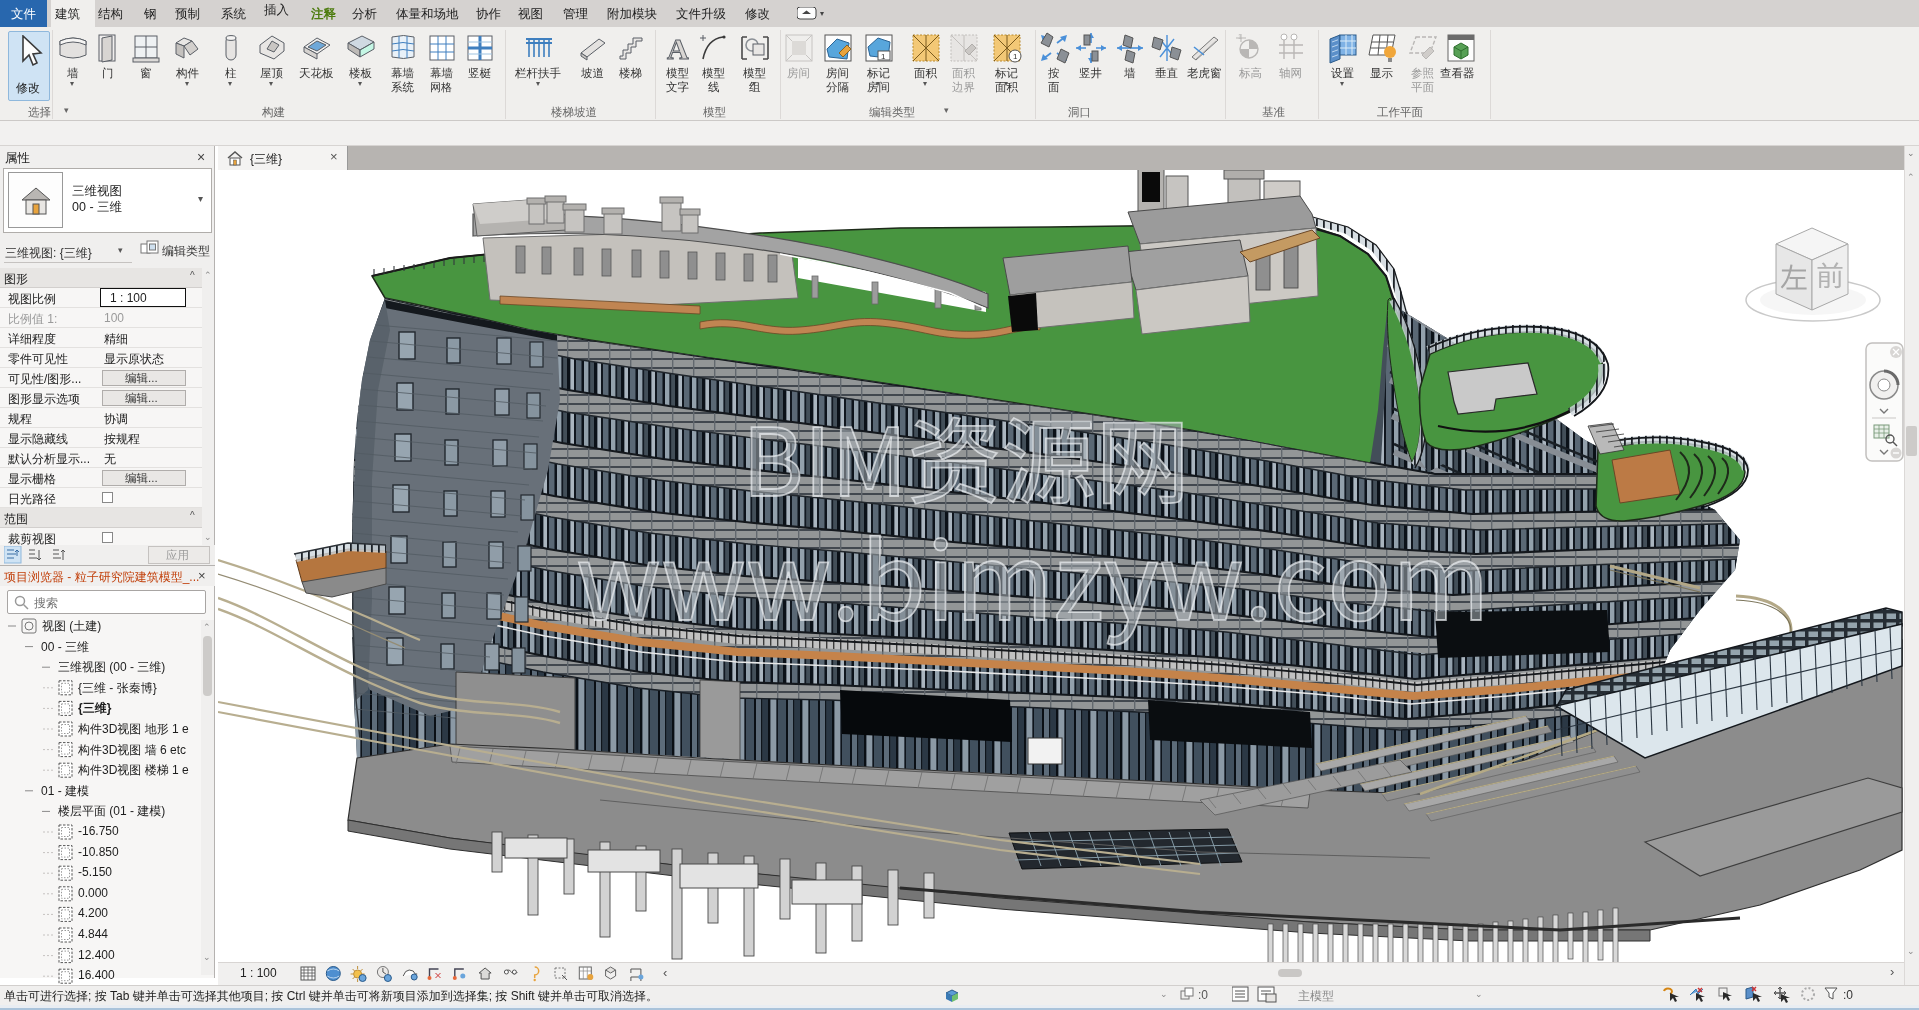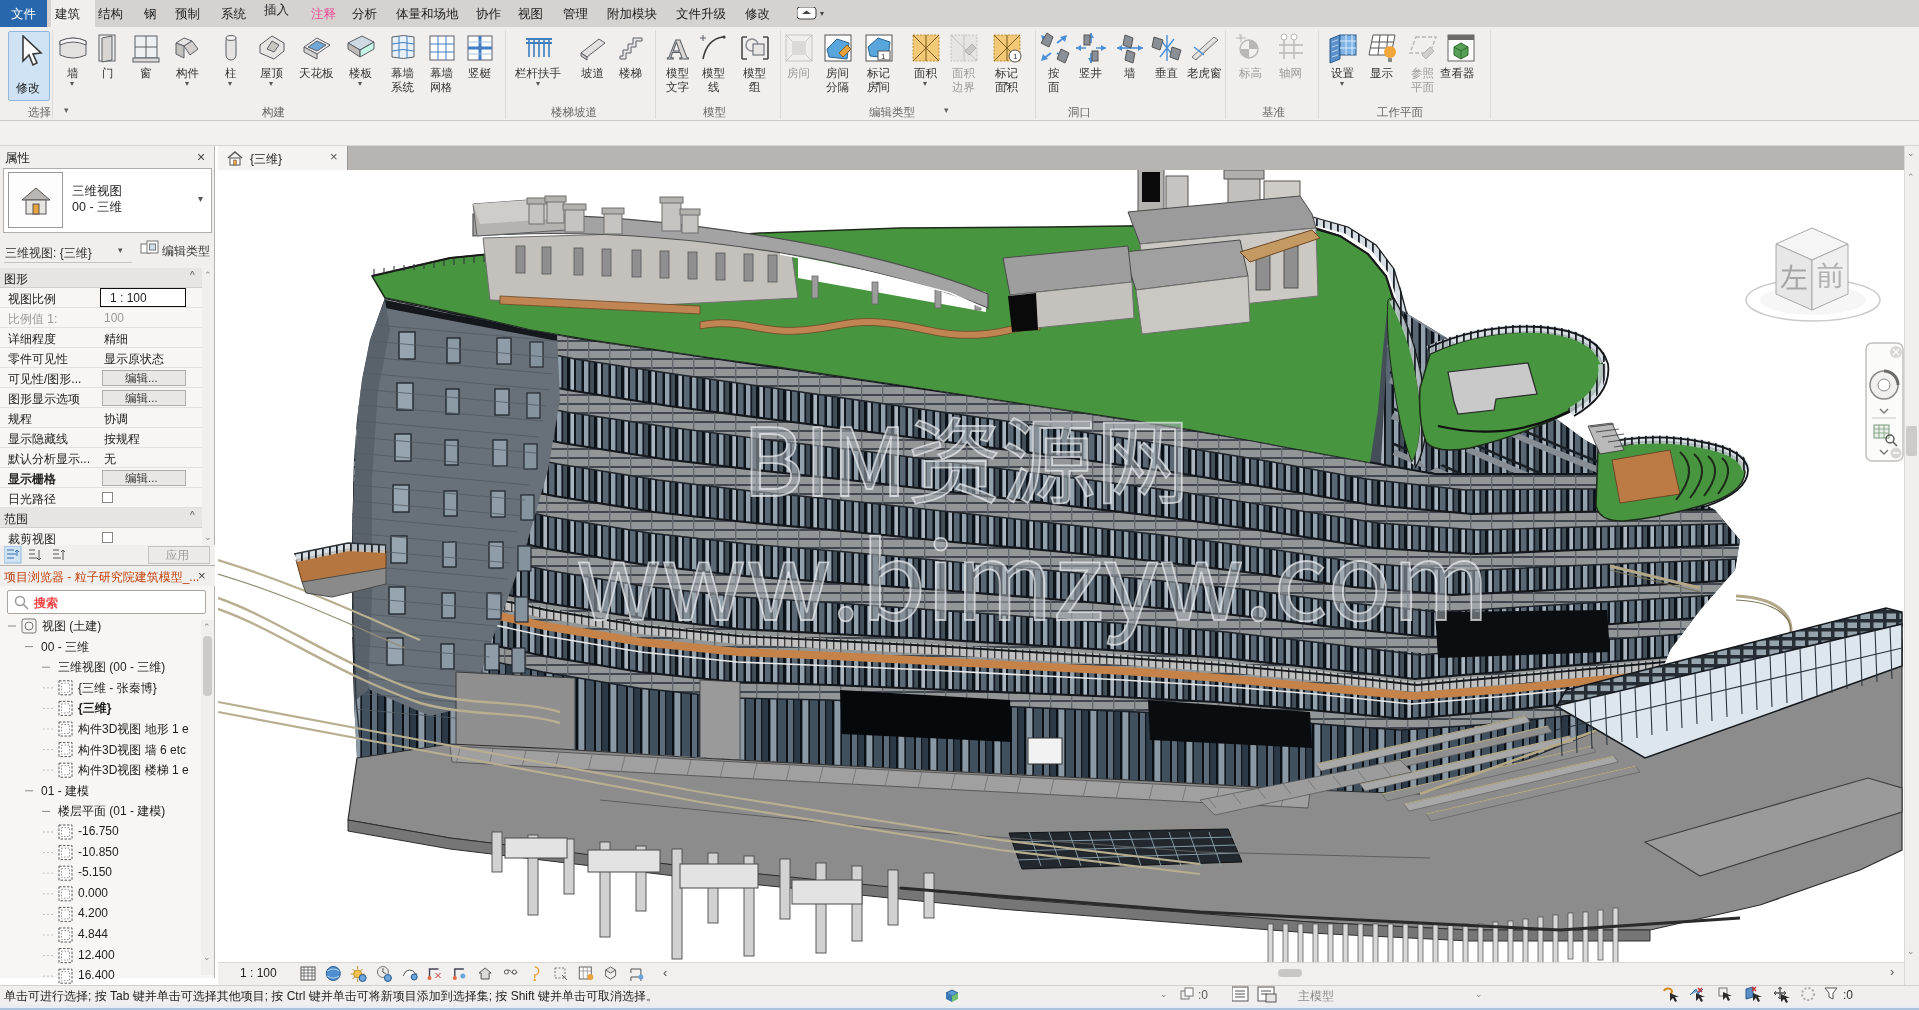--- a/index.html
+++ b/index.html
@@ -3,21 +3,21 @@
 <div style="position:absolute;left:0;top:0;width:1919px;height:27px;background:#d5d2d0"></div>
 <div style="position:absolute;left:0;top:0;width:47px;height:27px;background:#2867ae"></div>
 <div style="position:absolute;left:11px;top:6px;font-size:12.5px;color:#ffffff;font-weight:normal;white-space:nowrap;letter-spacing:0">文件</div>
 <div style="position:absolute;left:51px;top:0;width:44px;height:27px;background:#f0efed"></div>
 <div style="position:absolute;left:55px;top:6px;font-size:12.5px;color:#1d1d1d;font-weight:normal;white-space:nowrap;letter-spacing:0">建筑</div>
 <div style="position:absolute;left:98px;top:6px;font-size:12.5px;color:#1d1d1d;font-weight:normal;white-space:nowrap;letter-spacing:0">结构</div>
 <div style="position:absolute;left:144px;top:6px;font-size:12.5px;color:#1d1d1d;font-weight:normal;white-space:nowrap;letter-spacing:0">钢</div>
 <div style="position:absolute;left:175px;top:6px;font-size:12.5px;color:#1d1d1d;font-weight:normal;white-space:nowrap;letter-spacing:0">预制</div>
 <div style="position:absolute;left:221px;top:6px;font-size:12.5px;color:#1d1d1d;font-weight:normal;white-space:nowrap;letter-spacing:0">系统</div>
 <div style="position:absolute;left:264px;top:2px;font-size:12.5px;color:#1d1d1d;font-weight:normal;white-space:nowrap;letter-spacing:0">插入</div>
-<div style="position:absolute;left:311px;top:6px;font-size:12.5px;color:#ec4899;font-weight:normal;white-space:nowrap;letter-spacing:0">注释</div>
+<div style="position:absolute;left:311px;top:6px;font-size:12.5px;color:#4d7c0f;font-weight:bold;white-space:nowrap;letter-spacing:0">注释</div>
 <div style="position:absolute;left:352px;top:6px;font-size:12.5px;color:#1d1d1d;font-weight:normal;white-space:nowrap;letter-spacing:0">分析</div>
 <div style="position:absolute;left:396px;top:6px;font-size:12.5px;color:#1d1d1d;font-weight:normal;white-space:nowrap;letter-spacing:0">体量和场地</div>
 <div style="position:absolute;left:476px;top:6px;font-size:12.5px;color:#1d1d1d;font-weight:normal;white-space:nowrap;letter-spacing:0">协作</div>
 <div style="position:absolute;left:518px;top:6px;font-size:12.5px;color:#1d1d1d;font-weight:normal;white-space:nowrap;letter-spacing:0">视图</div>
 <div style="position:absolute;left:563px;top:6px;font-size:12.5px;color:#1d1d1d;font-weight:normal;white-space:nowrap;letter-spacing:0">管理</div>
 <div style="position:absolute;left:607px;top:6px;font-size:12.5px;color:#1d1d1d;font-weight:normal;white-space:nowrap;letter-spacing:0">附加模块</div>
 <div style="position:absolute;left:676px;top:6px;font-size:12.5px;color:#1d1d1d;font-weight:normal;white-space:nowrap;letter-spacing:0">文件升级</div>
 <div style="position:absolute;left:745px;top:6px;font-size:12.5px;color:#1d1d1d;font-weight:normal;white-space:nowrap;letter-spacing:0">修改</div>
 <svg style="position:absolute;left:797px;top:7px" width="30" height="14">
     <rect x="0" y="0" width="19" height="12" rx="3" fill="#fdfdfd" stroke="#444"></rect>
@@ -322,21 +322,21 @@
 <div style="position:absolute;left:0;top:408px;width:202px;height:20px;background:#f7f6f5;border-bottom:1px solid #e3e1df"></div>
 <div style="position:absolute;left:8px;top:411px;font-size:12px;color:#222;font-weight:normal;white-space:nowrap;letter-spacing:0">规程</div>
 <div style="position:absolute;left:104px;top:411px;font-size:12px;color:#222;font-weight:normal;white-space:nowrap;letter-spacing:0">协调</div>
 <div style="position:absolute;left:0;top:428px;width:202px;height:20px;background:#f7f6f5;border-bottom:1px solid #e3e1df"></div>
 <div style="position:absolute;left:8px;top:431px;font-size:12px;color:#222;font-weight:normal;white-space:nowrap;letter-spacing:0">显示隐藏线</div>
 <div style="position:absolute;left:104px;top:431px;font-size:12px;color:#222;font-weight:normal;white-space:nowrap;letter-spacing:0">按规程</div>
 <div style="position:absolute;left:0;top:448px;width:202px;height:20px;background:#f7f6f5;border-bottom:1px solid #e3e1df"></div>
 <div style="position:absolute;left:8px;top:451px;font-size:12px;color:#222;font-weight:normal;white-space:nowrap;letter-spacing:0">默认分析显示...</div>
 <div style="position:absolute;left:104px;top:451px;font-size:12px;color:#222;font-weight:normal;white-space:nowrap;letter-spacing:0">无</div>
 <div style="position:absolute;left:0;top:468px;width:202px;height:20px;background:#f7f6f5;border-bottom:1px solid #e3e1df"></div>
-<div style="position:absolute;left:8px;top:471px;font-size:12px;color:#222;font-weight:bold;white-space:nowrap;letter-spacing:0">显示栅格</div>
+<div style="position:absolute;left:8px;top:471px;font-size:12px;color:#222;font-weight:normal;white-space:nowrap;letter-spacing:0">显示栅格</div>
 <div style="position:absolute;left:102px;top:470px;width:84px;height:16px;background:#e9e7e5;border:1px solid #b0adab"></div>
 <div style="position:absolute;left:125px;top:471px;font-size:11.5px;color:#333;font-weight:normal;white-space:nowrap;letter-spacing:0">编辑...</div>
 <div style="position:absolute;left:0;top:488px;width:202px;height:20px;background:#f7f6f5;border-bottom:1px solid #e3e1df"></div>
 <div style="position:absolute;left:8px;top:491px;font-size:12px;color:#222;font-weight:normal;white-space:nowrap;letter-spacing:0">日光路径</div>
 <div style="position:absolute;left:102px;top:492px;width:11px;height:11px;background:#fff;border:1px solid #888"></div>
 <div style="position:absolute;left:0;top:508px;width:202px;height:20px;background:#e7e5e3;border-bottom:1px solid #d2cfcd"></div>
 <div style="position:absolute;left:4px;top:511px;font-size:12px;color:#222;font-weight:normal;white-space:nowrap;letter-spacing:0">范围</div>
 <div style="position:absolute;left:190px;top:510px;font-size:10px;color:#555;font-weight:normal;white-space:nowrap;letter-spacing:0">^</div>
 <div style="position:absolute;left:0;top:528px;width:202px;height:20px;background:#f7f6f5;border-bottom:1px solid #e3e1df"></div>
 <div style="position:absolute;left:8px;top:531px;font-size:12px;color:#222;font-weight:normal;white-space:nowrap;letter-spacing:0">裁剪视图</div>
@@ -363,21 +363,21 @@
 <div style="position:absolute;left:166px;top:548px;font-size:11.5px;color:#9a9a9a;font-weight:normal;white-space:nowrap;letter-spacing:0">应用</div>
 <div style="position:absolute;left:0;top:565px;width:215px;height:413px;background:#f7f6f5;border-right:1px solid #b5b2b0;border-top:1px solid #b5b2b0"></div>
 <div style="position:absolute;left:0;top:566px;width:215px;height:20px;background:#f0efee"></div>
 <div style="position:absolute;left:4px;top:569px;font-size:12px;color:#c2410c;font-weight:normal;white-space:nowrap;letter-spacing:0">项目浏览器 - 粒子研究院建筑模型_...</div>
 <div style="position:absolute;left:198px;top:568px;font-size:13px;color:#444;font-weight:normal;white-space:nowrap;letter-spacing:0">×</div>
 <div style="position:absolute;left:7px;top:590px;width:199px;height:24px;background:#fff;border:1px solid #a8a5a3;border-radius:2px"></div>
 <svg style="position:absolute;left:14px;top:595px" width="16" height="16">
     <circle cx="6" cy="6" r="4.5" fill="none" stroke="#999" stroke-width="1.5"></circle>
     <path d="M9.5,9.5 L14,14" stroke="#999" stroke-width="1.5"></path>
   </svg>
-<div style="position:absolute;left:34px;top:595px;font-size:12px;color:#ef4444;font-weight:bold;white-space:nowrap;letter-spacing:0">搜索</div>
+<div style="position:absolute;left:34px;top:595px;font-size:12px;color:#737373;font-weight:normal;white-space:nowrap;letter-spacing:0">搜索</div>
 <div style="position:absolute;left:42px;top:618px;font-size:12px;color:#1d1d1d;font-weight:normal;white-space:nowrap;letter-spacing:0">视图 (土建)</div>
 <div style="position:absolute;left:41px;top:638.6px;font-size:12px;color:#1d1d1d;font-weight:normal;white-space:nowrap;letter-spacing:0">00 - 三维</div>
 <div style="position:absolute;left:58px;top:659.2px;font-size:12px;color:#1d1d1d;font-weight:normal;white-space:nowrap;letter-spacing:0">三维视图 (00 - 三维)</div>
 <div style="position:absolute;left:78px;top:679.8000000000001px;font-size:12px;color:#1d1d1d;font-weight:normal;white-space:nowrap;letter-spacing:0">{三维 - 张秦博}</div>
 <div style="position:absolute;left:78px;top:700.4000000000001px;font-size:12px;color:#1d1d1d;font-weight:bold;white-space:nowrap;letter-spacing:0">{三维}</div>
 <div style="position:absolute;left:78px;top:721.0000000000001px;font-size:12px;color:#1d1d1d;font-weight:normal;white-space:nowrap;letter-spacing:0">构件3D视图 地形 1 e</div>
 <div style="position:absolute;left:78px;top:741.6000000000001px;font-size:12px;color:#1d1d1d;font-weight:normal;white-space:nowrap;letter-spacing:0">构件3D视图 墙 6 etc</div>
 <div style="position:absolute;left:78px;top:762.2000000000002px;font-size:12px;color:#1d1d1d;font-weight:normal;white-space:nowrap;letter-spacing:0">构件3D视图 楼梯 1 e</div>
 <div style="position:absolute;left:41px;top:782.8000000000002px;font-size:12px;color:#1d1d1d;font-weight:normal;white-space:nowrap;letter-spacing:0">01 - 建模</div>
 <div style="position:absolute;left:58px;top:803.4000000000002px;font-size:12px;color:#1d1d1d;font-weight:normal;white-space:nowrap;letter-spacing:0">楼层平面 (01 - 建模)</div>

